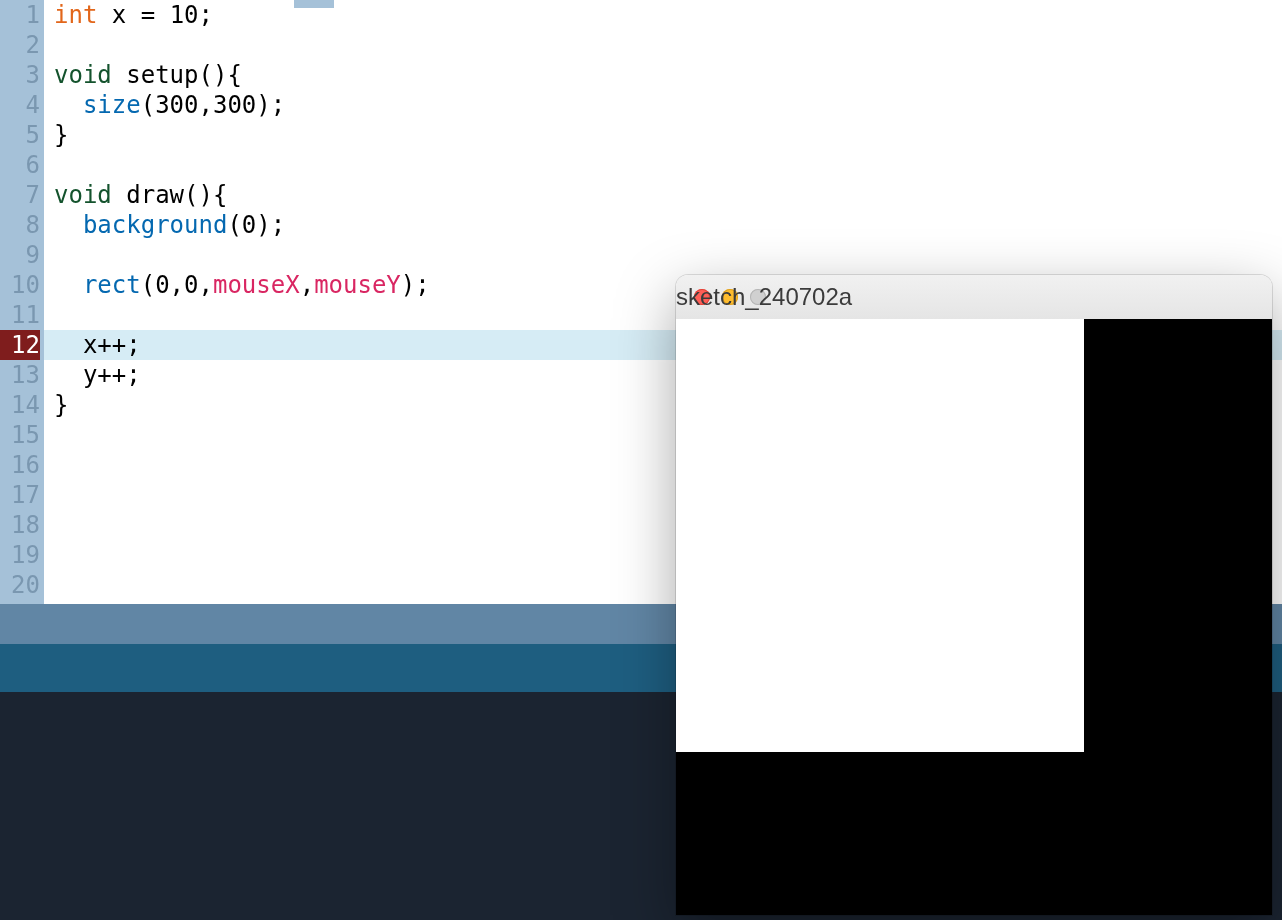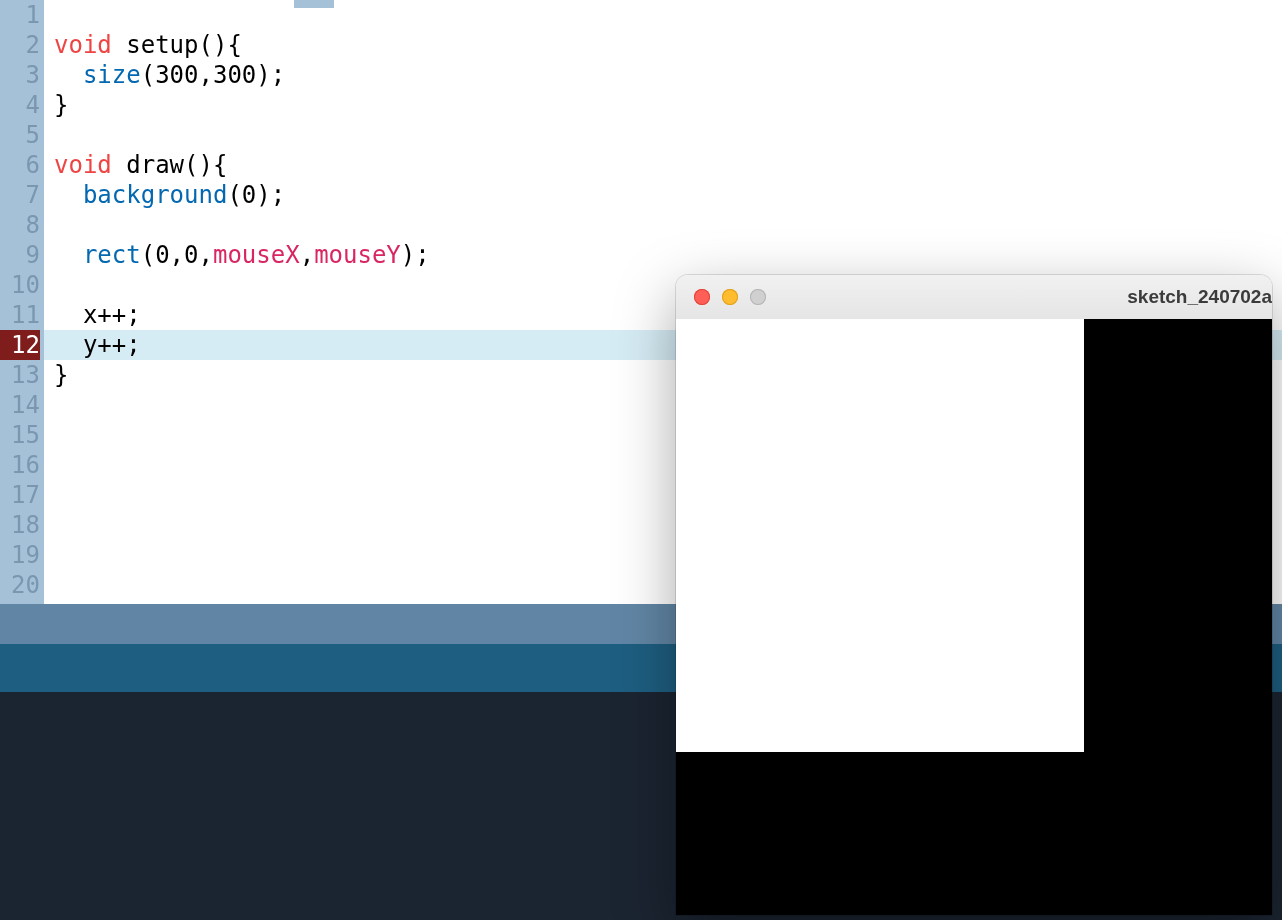--- a/index.html
+++ b/index.html
@@ -18,21 +18,21 @@
   }
   .gutter div{height:30px;}
   .gutter .cur{background:#7f1d1d;color:#ffffff;}
   .code{flex:1;position:relative;}
   pre.codepre{margin:0;padding:0 0 0 10px;white-space:pre;font-family:inherit;}
   .line{height:30px;display:block;}
   .hl-line{position:absolute;left:0;right:0;height:30px;background:#d6ecf5;z-index:0;}
   .code-inner{position:relative;z-index:1;}
 
   
-  .kw{color:#ef4444;}
+  .kw{color:#14532d;}
   .type{color:#e2661a;}
   .fn{color:#000000;font-weight:normal;}
   .fn2{color:#0468b0;}
   .num{color:#000;}
   .punc{color:#000;}
   .var{color:#000;}
   .builtin{color:#d92662;text-align:center;}
   .cmt{color:#666666;}
 
   
@@ -60,23 +60,23 @@
     height:44px;display:flex;align-items:center;position:relative;
     background:linear-gradient(#f1f1f1,#e5e5e5);
     border-bottom:1px solid #c8c8c8;
   }
   .traffic{display:flex;gap:12px;margin-left:18px;}
   .dot{width:16px;height:16px;border-radius:50%;}
   .dot.red{background:#ff5f57;box-shadow:inset 0 0 0 1px #e24238;}
   .dot.yel{background:#febc2e;box-shadow:inset 0 0 0 1px #dea01f;}
   .dot.gry{background:#d0d0d0;box-shadow:inset 0 0 0 1px #b5b5b5;}
   .wtitle{
-    position:absolute;left:0;right:0;text-align:right;
+    position:absolute;left:0;right:0;text-align:left;
     font-family:-apple-system,Helvetica,Arial,sans-serif;
-    font-size:19px;font-weight:700;color:#3b3b3b;pointer-events:none;
+    font-size:24px;font-weight:400;color:#3b3b3b;pointer-events:none;
   }
   .canvas-area{
     position:absolute;left:0;top:44px;right:0;bottom:0;background:#000000;
   }
   .white-rect{position:absolute;left:0;top:0;background:#ffffff;}
 
   
   .toptab{
     position:absolute;left:294px;top:0;width:40px;height:8px;
     background:#a5c1d8;
@@ -104,20 +104,21 @@
       <div>15</div>
       <div>16</div>
       <div>17</div>
       <div>18</div>
       <div>19</div>
       <div>20</div>
     </div>
   <div class="code">
     <div class="hl-line" id="hlline" style="top: 330px;"></div>
     <div class="code-inner" id="codeinner">
+        <pre class="codepre line"><span class="type">int</span><span> </span><span class="var">x</span><span> </span><span class="punc">=</span><span> </span><span class="num">10</span><span class="punc">;</span></pre>
         <pre class="codepre line">&nbsp;</pre>
         <pre class="codepre line"><span class="kw">void</span><span> </span><span class="fn">setup</span><span class="punc">(){</span></pre>
         <pre class="codepre line"><span>  </span><span class="fn2">size</span><span class="punc">(</span><span class="num">300</span><span class="punc">,</span><span class="num">300</span><span class="punc">);</span></pre>
         <pre class="codepre line"><span class="punc">}</span></pre>
         <pre class="codepre line">&nbsp;</pre>
         <pre class="codepre line"><span class="kw">void</span><span> </span><span class="fn">draw</span><span class="punc">(){</span></pre>
         <pre class="codepre line"><span>  </span><span class="fn2">background</span><span class="punc">(</span><span class="num">0</span><span class="punc">);</span></pre>
         <pre class="codepre line">&nbsp;</pre>
         <pre class="codepre line"><span>  </span><span class="fn2">rect</span><span class="punc">(</span><span class="num">0</span><span class="punc">,</span><span class="num">0</span><span class="punc">,</span><span class="builtin">mouseX</span><span class="punc">,</span><span class="builtin">mouseY</span><span class="punc">);</span></pre>
         <pre class="codepre line">&nbsp;</pre>

